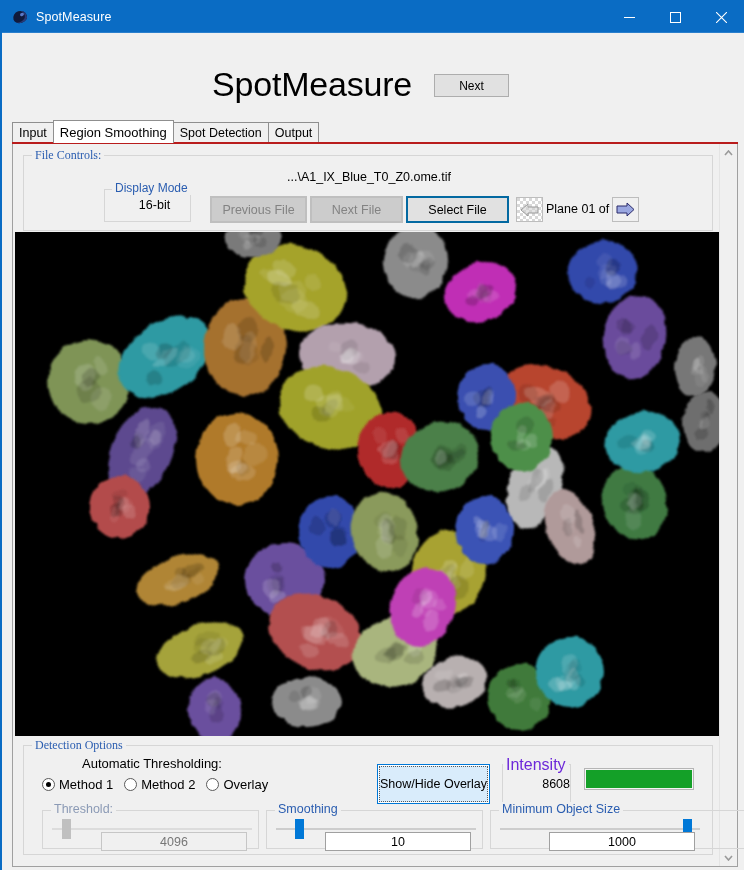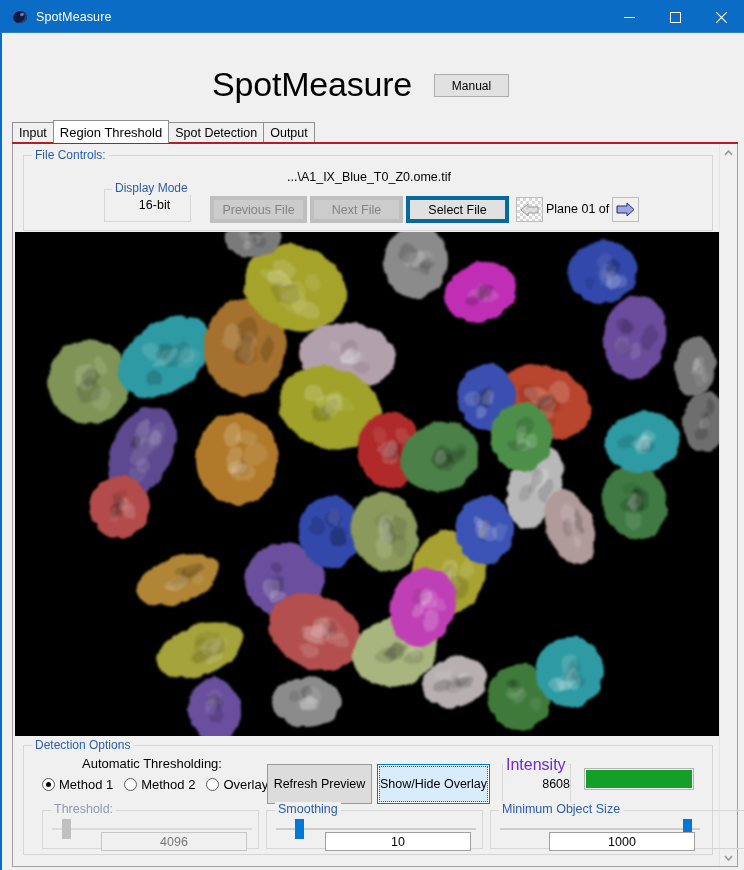--- a/index.html
+++ b/index.html
@@ -140,20 +140,21 @@
   .groupbox {
     position: absolute;
     border: 1px solid #d6d6d6;
   }
   .groupbox > .gb-label {
     position: absolute; top: -8px; left: 8px;
     background: #f0f0f0;
     padding: 0 3px;
     font-size: 12px; color: #2a5db0;
     white-space: nowrap;
+    font-family: Liberation Serif, serif;
   }
 
   
   #file-controls {
     left: 10px; top: 12px; width: 690px; height: 76px;
   }
   .file-path {
     position: absolute; left: 0; top: 14px; width: 690px;
     text-align: center;
     font-size: 12.5px; color: #000;
@@ -168,21 +169,21 @@
     background: #f0f0f0; padding: 0 3px;
     font-size: 12px; color: #2a5db0; white-space: nowrap;
   }
   .dm-value {
     position: absolute; left: 0; top: 8px; width: 99px;
     text-align: center; font-size: 12.5px; color: #000;
   }
   .btn {
     position: absolute;
     background: #e1e1e1;
-    border: 4px solid #0369a1;
+    border: 2px solid #0369a1;
     font-size: 12.5px; color: #000;
     display: flex; align-items: center; justify-content: center;
     cursor: default;
     font-family: "Liberation Sans", sans-serif;
   }
   .btn.disabled { color: #838383; background: #cccccc; border-color: #bfbfbf; }
   #prev-file { left: 186px; top: 40px; width: 97px; height: 27px; }
   #next-file { left: 286px; top: 40px; width: 93px; height: 27px; }
   #select-file { left: 382px; top: 40px; width: 103px; height: 27px; }
 
@@ -332,26 +333,26 @@
       <svg width="11" height="11" viewBox="0 0 11 11">
           <path d="M0 0 L11 11 M11 0 L0 11" stroke="#fff" stroke-width="1.1" fill="none"></path>
         </svg>
     </div>
   </div>
 
   <div class="client">
 
     <div class="header">
       <div class="app-title">SpotMeasure</div>
-      <div class="about-btn">Manual</div>
+      <div class="about-btn">Next</div>
     </div>
 
     <div class="tabstrip">
       <div class="tab">Input</div>
-      <div class="tab active">Region Threshold</div>
+      <div class="tab active">Region Smoothing</div>
       <div class="tab">Spot Detection</div>
       <div class="tab">Output</div>
     </div>
 
     <div class="tabpage">
 
       <div class="vscroll">
         <div class="arrow">
           <svg width="9" height="6" viewBox="0 0 9 6">
               <path d="M1 5 L4.5 1 L8 5" stroke="#9a9a9a" stroke-width="1.6" fill="none"></path>
@@ -812,21 +813,20 @@
           <div class="radio-item">
             <span class="radio"></span>
             <span>Method 2</span>
           </div>
           <div class="radio-item">
             <span class="radio"></span>
             <span>Overlay</span>
           </div>
         </div>
 
-        <div class="btn" id="refresh-preview">Refresh Preview</div>
 
         <div class="btn" id="show-hide-overlay">
           <span>Show/Hide Overlay</span>
           <span class="focus-ring"></span>
         </div>
 
         <div class="intensity-group">
           <div class="gb-label">Intensity</div>
           <div class="intensity-val">8608</div>
         </div>

